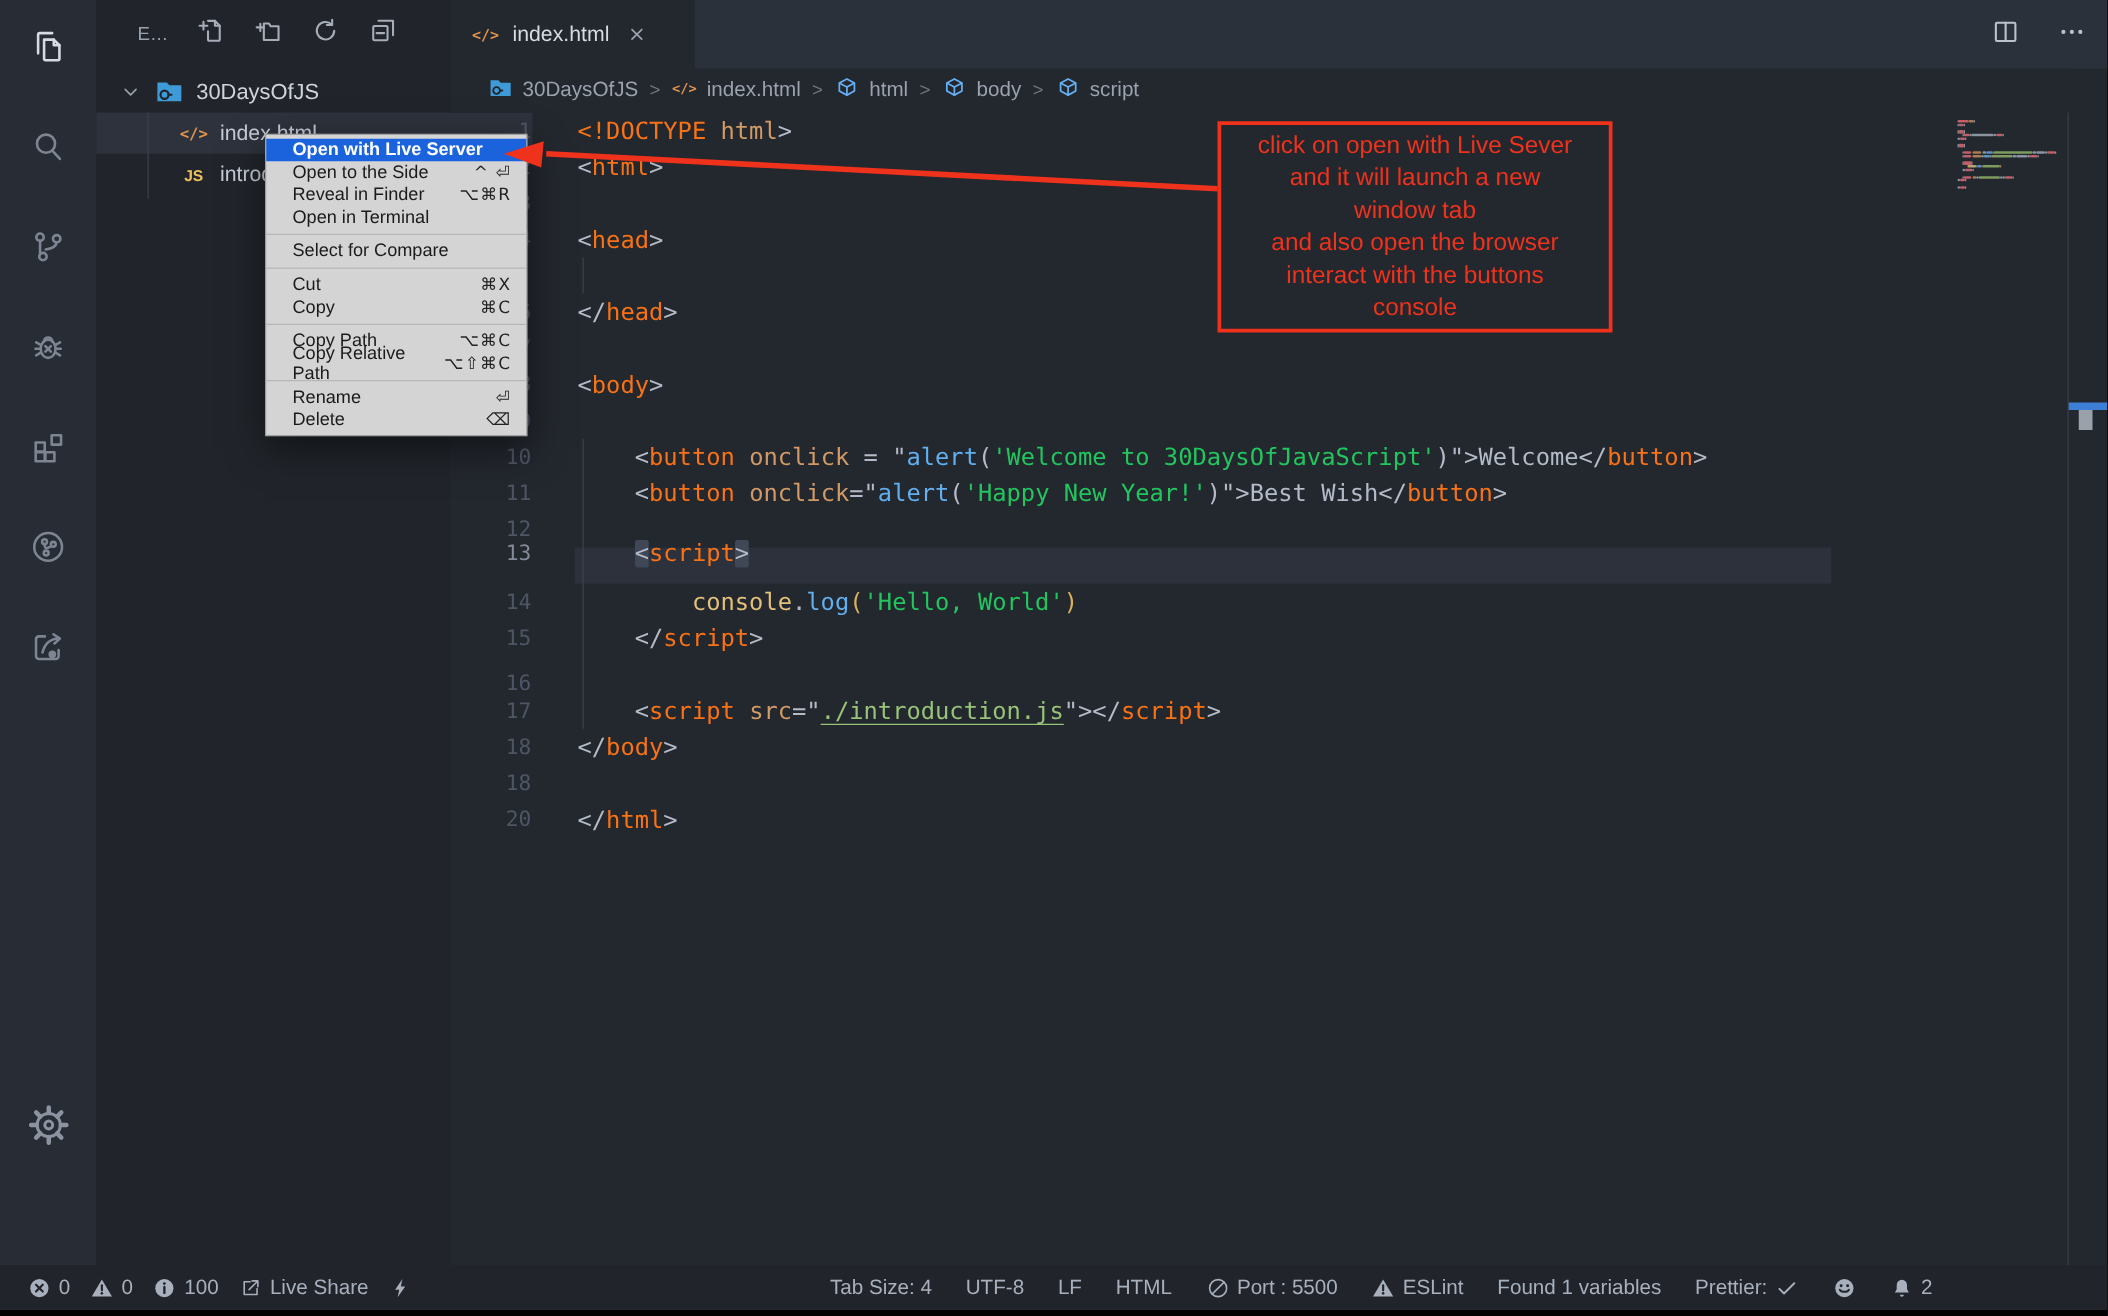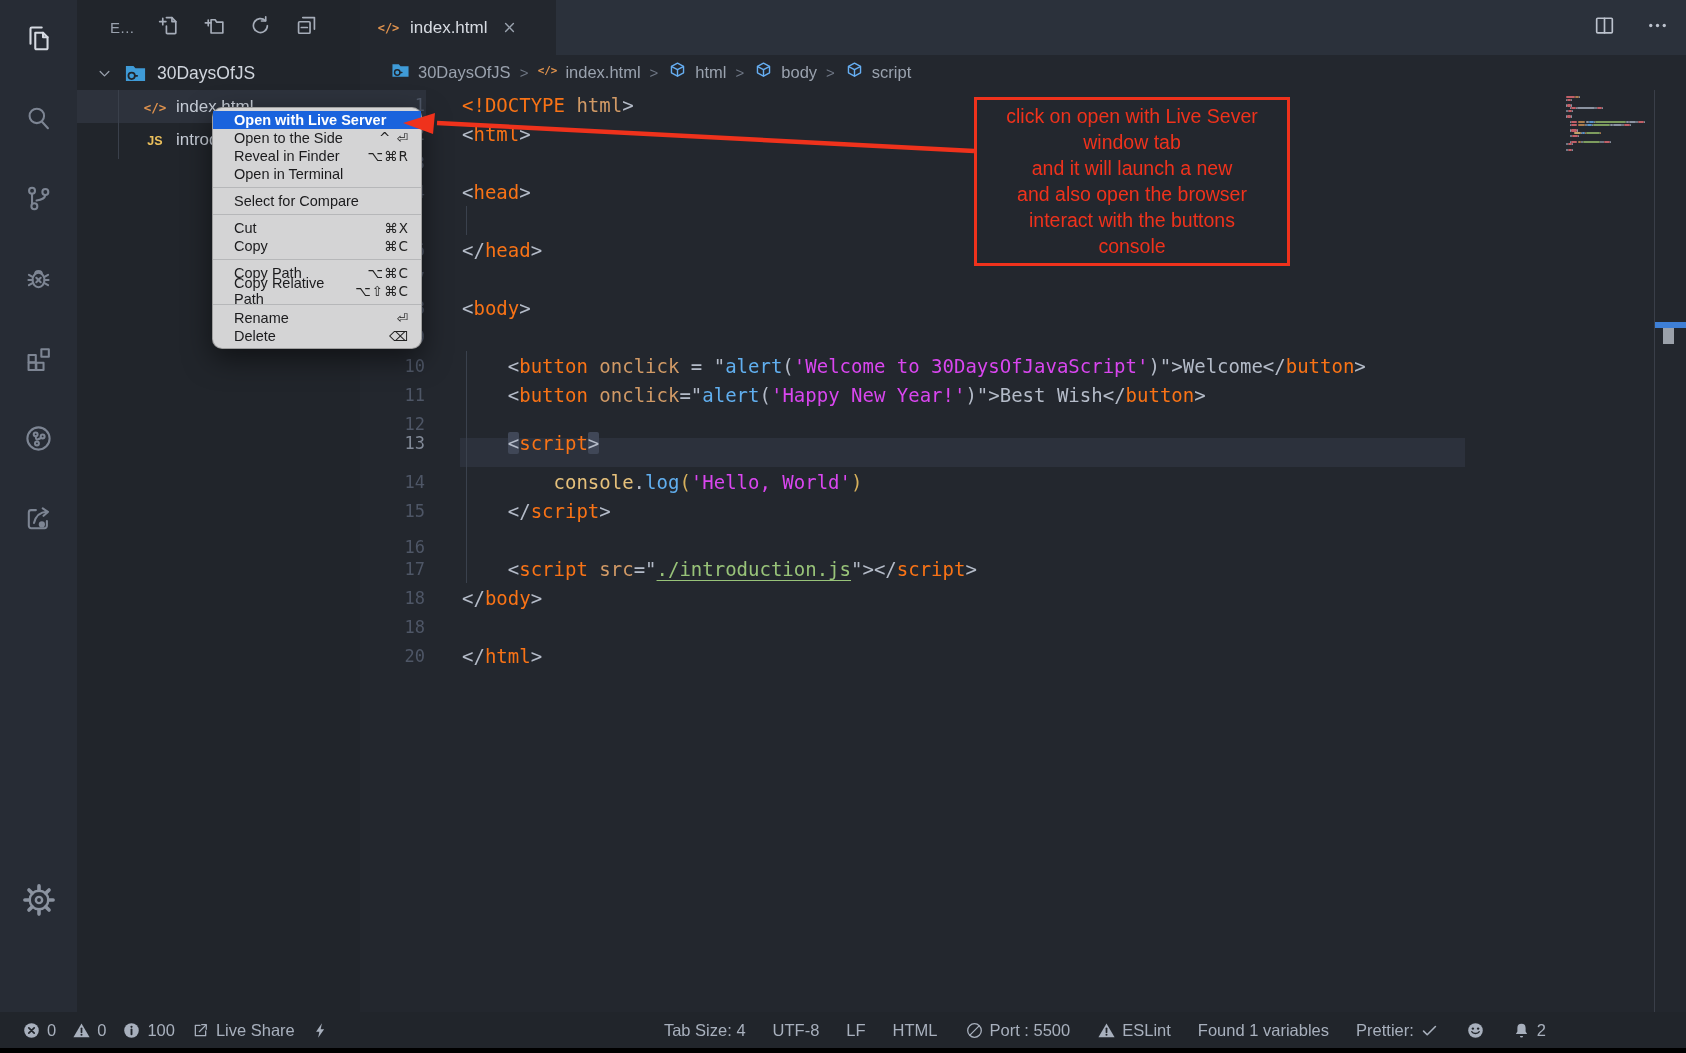--- a/index.html
+++ b/index.html
@@ -43,21 +43,21 @@
 
   
   .codearea{position:absolute;left:360px;top:0;right:0;height:1012px;pointer-events:none;}
   .curline{position:absolute;left:100px;width:1005px;height:29px;background:#2c313c;}
   .iguide{position:absolute;left:106px;width:1px;background:#3a414d;}
   .cl{position:absolute;left:0;height:29px;display:flex;align-items:center;white-space:pre;
       font-family:"DejaVu Sans Mono",monospace;font-size:19px;}
   .cl .ln{display:inline-block;width:65px;text-align:right;color:#4e5666;font-size:17px;}
   .cl.cur .ln{color:#828a98;}
   .cl .ct{margin-left:37px;}
-  .tag{color:#f97316}.attr{color:#d19a66}.str{color:#d946ef}.fn{color:#61afef}
+  .tag{color:#f97316}.attr{color:#d19a66}.str{color:#22c55e}.fn{color:#61afef}
   .punc{color:#b4bbc8}.pln{color:#abb2bf}.txt{color:#b4bbc8}.obj{color:#e5c07b}
   .paren{color:#d6b05c}.link{color:#98c379;text-decoration:underline;text-underline-offset:4px;}
   .bm{background:#404757;border-radius:2px;}
 
   
   .minimap{position:absolute;left:1566px;top:96px;width:88px;}
   .mrow{display:flex;height:2.2px;margin-bottom:.6px;}
   .mrow span{height:2.2px;display:inline-block;border-radius:1px;}
   .ruler{position:absolute;right:0;top:90px;width:31px;height:922px;border-left:1px solid #3a3f49;}
   .rblue{position:absolute;left:0;right:0;top:232px;height:6px;background:#3e7fd6;}
@@ -67,21 +67,21 @@
   .status{position:absolute;left:0;top:1012px;width:1686px;height:36px;background:#21252b;color:#a8b0bd;font-size:16.5px;display:flex;align-items:center;}
   .status .sgrp{display:flex;align-items:center;}
   .status .sitem{display:flex;align-items:center;gap:6px;cursor:pointer;white-space:nowrap;}
   .status svg{width:19px;height:19px;}
   .sleft{margin-left:22px;gap:16px;}
   .sright{margin-left:auto;margin-right:140px;gap:27px;}
   .winbottom{position:absolute;left:0;top:1048px;width:1686px;height:5px;background:#000;}
 
   
   .menu{position:absolute;left:212px;top:107px;width:208px;background:#d4d4d5;border:1px solid rgba(0,0,0,.25);
-        border-radius:10px;box-shadow:0 10px 28px rgba(0,0,0,.5);padding:3px 0;font-size:14.5px;color:#1b1b1d;z-index:40;}
+        border-radius:0;box-shadow:0 10px 28px rgba(0,0,0,.5);padding:3px 0;font-size:14.5px;color:#1b1b1d;z-index:40;}
   .mi{height:18px;display:flex;align-items:center;padding:0 12px 0 21px;cursor:pointer;}
   .mi .sc{margin-left:auto;color:#222;font-size:13.5px;font-family:"DejaVu Sans",sans-serif;letter-spacing:1px;}
   .mi.hl{background:#1a63dd;color:#fff;font-weight:bold;}
   .msep{border-top:1px solid #b6b7b9;margin:4px 0;}
 
   
   .note{position:absolute;left:974px;top:97px;width:306px;border:3px solid #ef321c;color:#ef321c;z-index:30;
         font-size:19.5px;line-height:26px;text-align:center;padding:3px 2px 4px 2px;font-weight:400;}
   .arrow{position:absolute;left:395px;top:105px;width:600px;height:60px;z-index:50;pointer-events:none;}
 </style>
@@ -500,22 +500,22 @@
         <span class="sc">⌫</span>
       </div>
     </div>
 
   <svg class="arrow" viewBox="0 0 600 60">
     <line x1="579" y1="46" x2="42" y2="18" stroke="#ef321c" stroke-width="4.5"></line>
     <polygon points="8,18 40,8 38,29" fill="#ef321c"></polygon>
   </svg>
   <div class="note" id="note">
       <div>click on open with Live Sever</div>
+      <div>and it will launch a new</div>
       <div>window tab</div>
-      <div>and it will launch a new</div>
       <div>and also open the browser</div>
       <div>interact with the buttons</div>
       <div>console</div>
     </div>
 
   <div class="status">
     <div class="sgrp sleft" id="sleft">
         <span class="sitem">
           <span style="display:flex">
             <svg class="svgic" viewBox="0 0 24 24">

